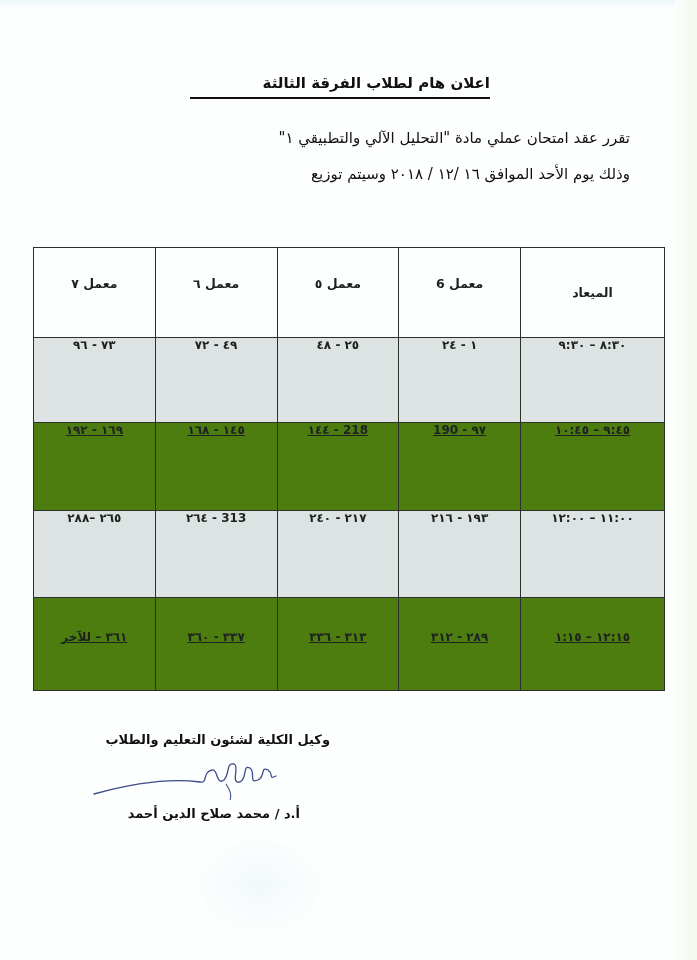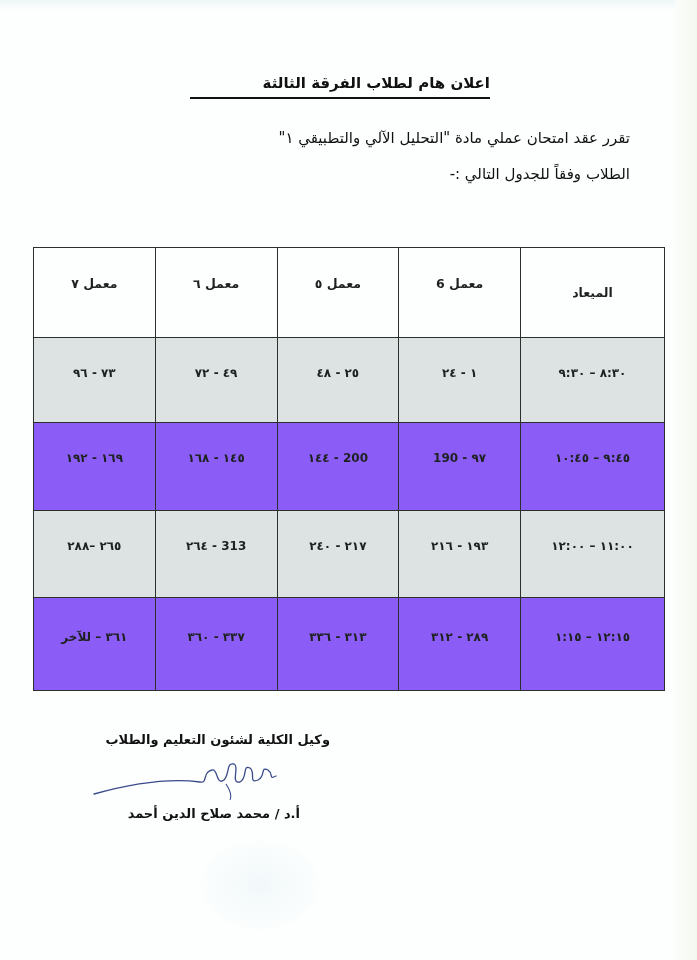--- a/index.html
+++ b/index.html
@@ -49,24 +49,24 @@
     color: #1d2220;
     padding: 0;
   }
   table.schedule th { vertical-align: top; padding-top: 28px; font-size: 12.5px; }
   table.schedule th.time-head { vertical-align: middle; padding-top: 0; }
   table.schedule tr.header-row { height: 90px; }
   table.schedule tr.r1 { height: 85px; }
   table.schedule tr.r2 { height: 88px; }
   table.schedule tr.r3 { height: 87px; }
   table.schedule tr.r4 { height: 93px; }
-  table.schedule td { vertical-align: top; padding-top: 28px; }
+  table.schedule td { vertical-align: top; }
   table.schedule tr.r4 td { padding-top: 32px; }
   tr.shaded td { background: #dde3e3; }
-  tr.plain td { background: #8b5cf6; }
+  tr.plain td { background: #4d7c0f; text-decoration: underline; }
   col.c-time { width: 144px; }
   col.c-lab { width: 121.75px; }
   .signature-block {
     position: absolute; top: 732px; left: 90px; width: 240px;
     direction: rtl; text-align: right;
     font-family: "DejaVu Sans", sans-serif; font-weight: bold;
     font-size: 13px;
   }
   .sig-title { position: absolute; top: 0; right: 0; white-space: nowrap; }
   .sig-name { position: absolute; top: 74px; right: 30px; white-space: nowrap; }
@@ -80,21 +80,21 @@
 </head>
 <body>
 
 <div class="page-edge-top"></div>
 <div class="page-edge-right"></div>
 
 <div class="title">اعلان هام لطلاب الفرقة الثالثة</div>
 
 <div class="intro">
   <p>تقرر عقد امتحان عملي مادة "التحليل الآلي والتطبيقي ١"</p>
-  <p>الطلاب وفقاً للجدول التالي :-</p>
+  <p>وذلك يوم الأحد الموافق ١٦ /١٢ / ٢٠١٨  وسيتم توزيع</p>
 </div>
 
 <table class="schedule">
   <colgroup>
     <col class="c-time">
       <col class="c-lab">
       <col class="c-lab">
       <col class="c-lab">
       <col class="c-lab">
   </colgroup>
@@ -109,21 +109,21 @@
   <tr class="r1 shaded">
     <td>٨:٣٠ – ٩:٣٠</td>
     <td>١ - ٢٤</td>
     <td>٢٥ - ٤٨</td>
     <td>٤٩ - ٧٢</td>
     <td>٧٣ - ٩٦</td>
   </tr>
   <tr class="r2 plain">
     <td>٩:٤٥ – ١٠:٤٥</td>
     <td>٩٧ - 190</td>
-    <td>200 - ١٤٤</td>
+    <td>218 - ١٤٤</td>
     <td>١٤٥ - ١٦٨</td>
     <td>١٦٩ - ١٩٢</td>
   </tr>
   <tr class="r3 shaded">
     <td>١١:٠٠ – ١٢:٠٠</td>
     <td>١٩٣ - ٢١٦</td>
     <td>٢١٧ - ٢٤٠</td>
     <td>313 - ٢٦٤</td>
     <td>٢٦٥ –٢٨٨</td>
   </tr>

